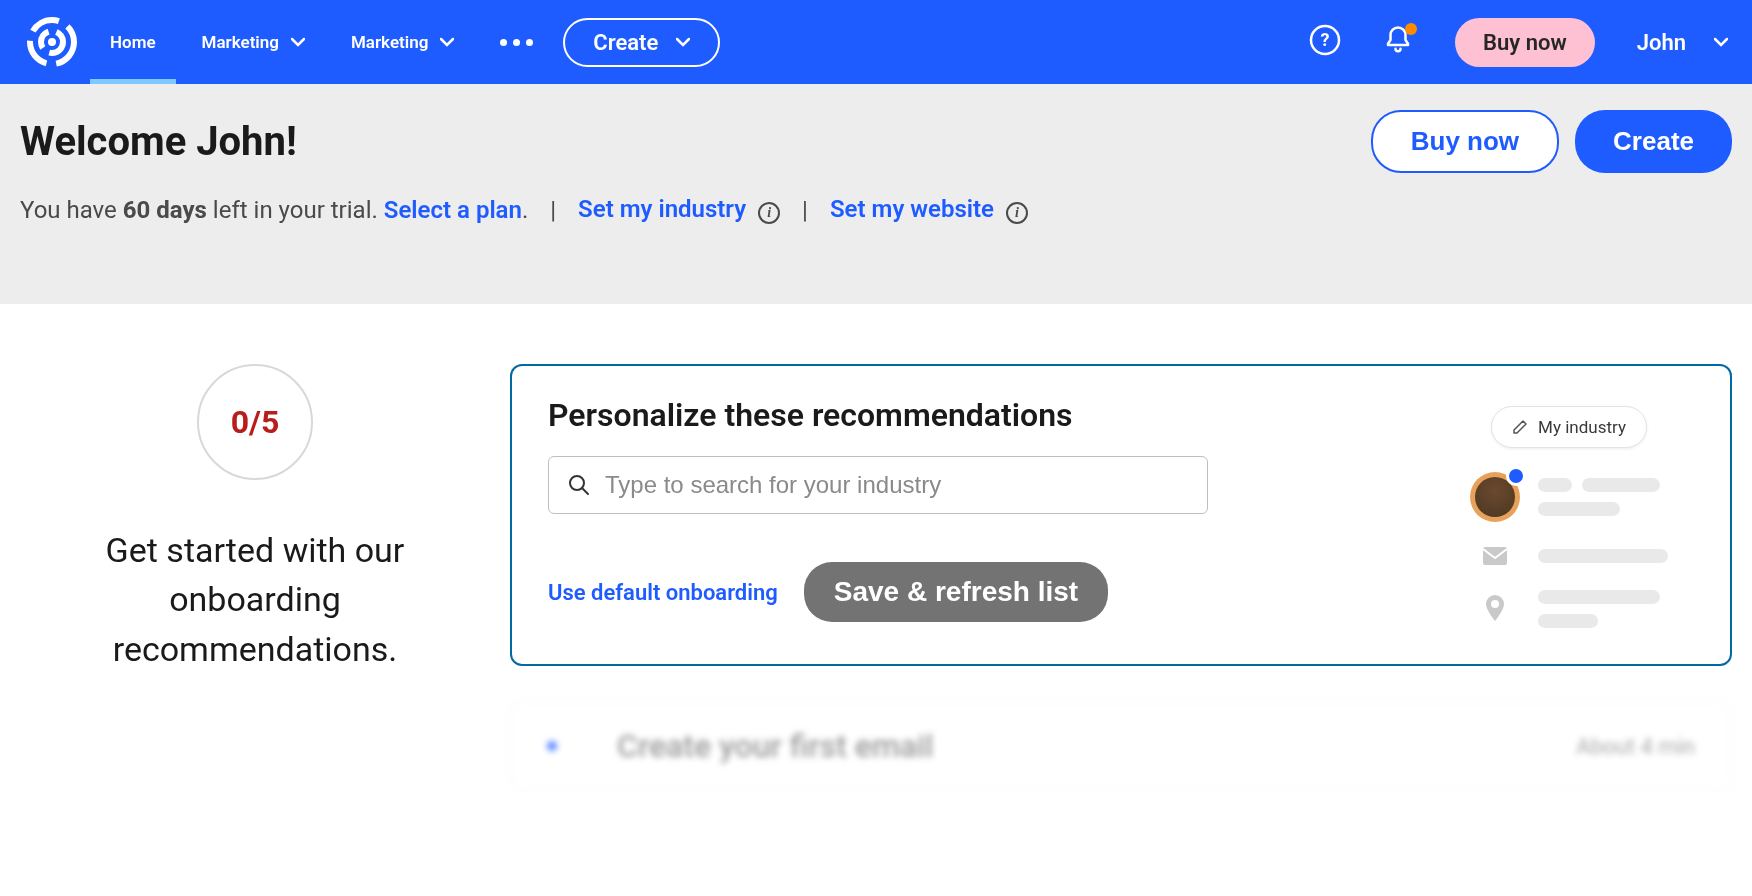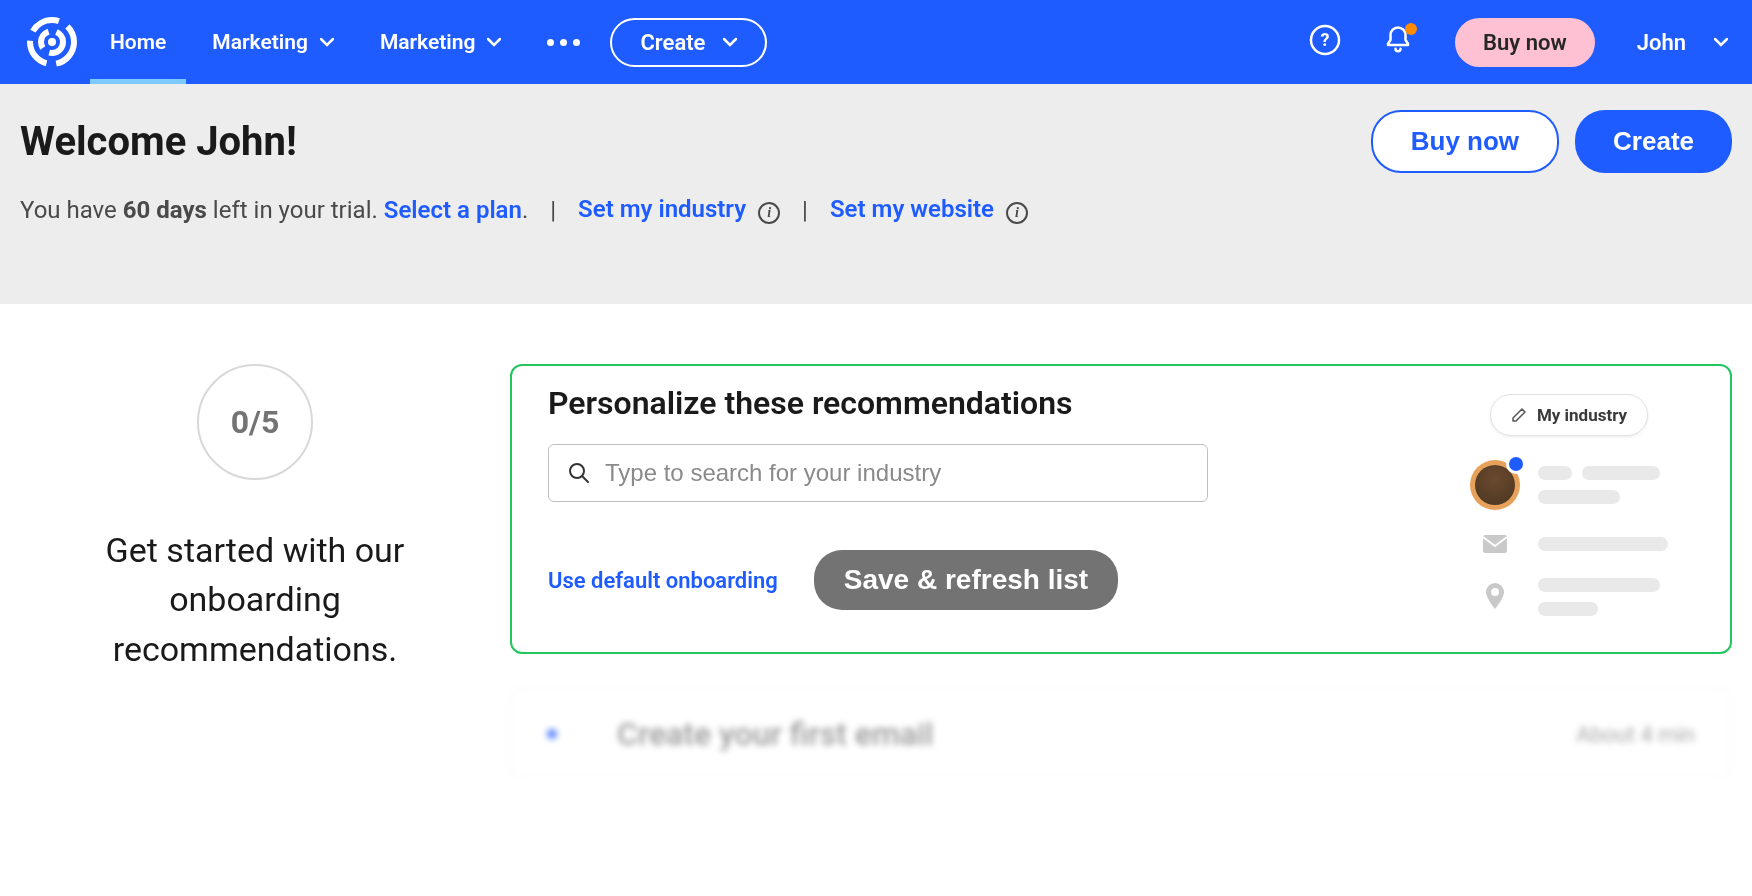--- a/index.html
+++ b/index.html
@@ -2,21 +2,21 @@
 <html><head>
   <meta charset="utf-8">
   <style>
     * { margin: 0; padding: 0; box-sizing: border-box; }
     body { font-family: -apple-system, BlinkMacSystemFont, 'Segoe UI', Roboto, Helvetica, Arial, sans-serif; width: 1752px; background: #fff; }
 
     
     .topnav { background: #1F5CFF; height: 84px; display: flex; align-items: center; padding: 0 24px; position: relative; }
     .logo { width: 56px; height: 56px; display: flex; align-items: center; justify-content: center; margin-right: 30px; }
     .nav-items { display: flex; align-items: center; gap: 46px; height: 100%; }
-    .nav-item { color: #fff; font-size: 21px; font-weight: 600; display: flex; align-items: center; gap: 12px; height: 100%; position: relative; cursor: pointer; }
+    .nav-item { color: #fff; font-size: 17px; font-weight: 600; display: flex; align-items: center; gap: 12px; height: 100%; position: relative; cursor: pointer; }
     .nav-item.active::after { content: ''; position: absolute; bottom: 0; left: -20px; right: -20px; height: 5px; background: #7ec9ff; }
     .chev-down { width: 14px; height: 14px; }
     .more-dots { display: flex; gap: 6px; }
     .dot { width: 7px; height: 7px; background: #fff; border-radius: 50%; }
     .create-btn-nav { border: 2px solid #fff; border-radius: 28px; padding: 10px 28px; display: flex; align-items: center; gap: 18px; color: #fff; font-size: 22px; font-weight: 600; cursor: pointer; margin-left: 30px; }
     .nav-right { margin-left: auto; display: flex; align-items: center; gap: 42px; }
     .help-icon, .bell-icon-wrap { cursor: pointer; position: relative; }
     .bell-badge { position: absolute; top: -2px; right: -4px; width: 12px; height: 12px; background: #FF8C00; border-radius: 50%; }
     .buynow-pink { background: #FEC0D3; color: #272727; font-size: 22px; font-weight: 600; border-radius: 28px; padding: 12px 28px; cursor: pointer; }
     .user-menu { color: #fff; font-size: 22px; font-weight: 600; display: flex; align-items: center; gap: 28px; cursor: pointer; }
@@ -31,37 +31,37 @@
     .trial-row { margin-top: 22px; font-size: 24px; color: #4a4a4a; display: flex; align-items: center; gap: 14px; flex-wrap: wrap; }
     .trial-text { color: #4a4a4a; }
     .trial-days { font-weight: 700; }
     .link-blue { color: #1F5CFF; font-weight: 600; cursor: pointer; }
     .sep { color: #4a4a4a; margin: 0 8px; }
     .info-icon { width: 22px; height: 22px; border: 2px solid #4a4a4a; border-radius: 50%; display: inline-flex; align-items: center; justify-content: center; font-size: 14px; font-weight: 700; font-family: Georgia, serif; font-style: italic; color: #4a4a4a; margin-left: 6px; cursor: pointer; }
 
     
     .main { display: flex; padding: 60px 0 0 0; background: #fff; }
     .left-col { width: 510px; display: flex; flex-direction: column; align-items: center; padding-top: 0; }
-    .progress-circle { width: 116px; height: 116px; border: 2px solid #d8d8d8; border-radius: 50%; display: flex; align-items: center; justify-content: center; font-size: 32px; font-weight: 700; color: #737373; }
+    .progress-circle { width: 116px; height: 116px; border: 2px solid #d8d8d8; border-radius: 50%; display: flex; align-items: center; justify-content: center; font-size: 32px; font-weight: 700; color: #b91c1c; }
     .onboard-heading { margin-top: 46px; font-size: 34px; font-weight: 400; color: #1a1a1a; text-align: center; line-height: 1.45; max-width: 380px; }
 
     .right-col { flex: 1; padding-right: 20px; }
-    .card { border: 2px solid #22c55e; border-radius: 12px; padding: 18px 36px 36px 36px; position: relative; display: flex; }
+    .card { border: 2px solid #0369a1; border-radius: 12px; padding: 30px 36px 36px 36px; position: relative; display: flex; }
     .card-left { flex: 1; }
     .card-title { font-size: 32px; font-weight: 600; color: #1a1a1a; }
     .card-sub { margin-top: 16px; font-size: 22px; color: #5a5a5a; line-height: 1.45; max-width: 520px; }
     .search-wrap { margin-top: 22px; border: 1px solid #bfbfbf; border-radius: 6px; display: flex; align-items: center; padding: 14px 18px; width: 660px; }
     .search-input { flex: 1; border: none; outline: none; font-size: 24px; color: #3b82f6; background: transparent; margin-left: 14px; }
     .search-input::placeholder { color: #8a8a8a; }
-    .card-actions { margin-top: 48px; display: flex; align-items: center; gap: 36px; }
+    .card-actions { margin-top: 48px; display: flex; align-items: center; gap: 26px; }
     .link-action { color: #1F5CFF; font-size: 22px; font-weight: 600; cursor: pointer; }
     .btn-primary { border: none; background: #737373; color: #fff; font-size: 28px; font-weight: 600; border-radius: 28px; padding: 14px 30px; cursor: pointer; }
 
     .card-right { width: 250px; display: flex; flex-direction: column; align-items: center; padding-top: 10px; }
-    .my-industry-chip { background: #fff; border: 1px solid #e3e3e3; border-radius: 24px; padding: 10px 20px; display: flex; align-items: center; gap: 10px; font-size: 17px; font-weight: 700; color: #3a3a3a; cursor: pointer; box-shadow: 0 1px 3px rgba(0,0,0,0.08); }
+    .my-industry-chip { background: #fff; border: 1px solid #e3e3e3; border-radius: 24px; padding: 10px 20px; display: flex; align-items: center; gap: 10px; font-size: 17px; font-weight: 400; color: #3a3a3a; cursor: pointer; box-shadow: 0 1px 3px rgba(0,0,0,0.08); }
     .profile-stack { margin-top: 24px; display: flex; flex-direction: column; gap: 24px; }
     .row-stack { display: flex; align-items: center; gap: 18px; }
     .avatar-circ { width: 50px; height: 50px; border-radius: 50%; background: #E8A15A; position: relative; display: flex; align-items: center; justify-content: center; }
     .avatar-face { width: 40px; height: 40px; border-radius: 50%; background: radial-gradient(circle at 50% 35%, #6b4a2f 0%, #4a3520 100%); }
     .avatar-badge { position: absolute; top: -6px; right: -6px; width: 20px; height: 20px; background: #1F5CFF; border-radius: 50%; border: 3px solid #fff; }
     .ph-lines { display: flex; flex-direction: column; gap: 10px; }
     .ph-line { height: 14px; background: #E9E9E9; border-radius: 7px; }
     .icon-slot { width: 50px; display: flex; justify-content: center; color: #c4c4c4; }
 
     

